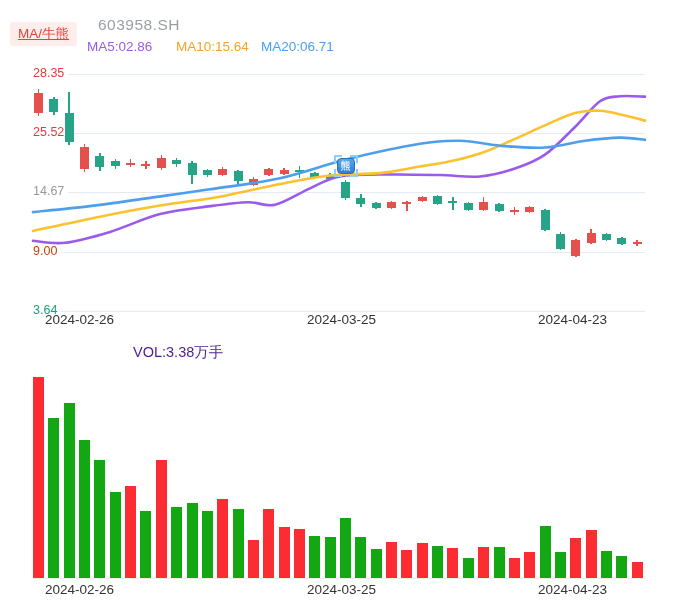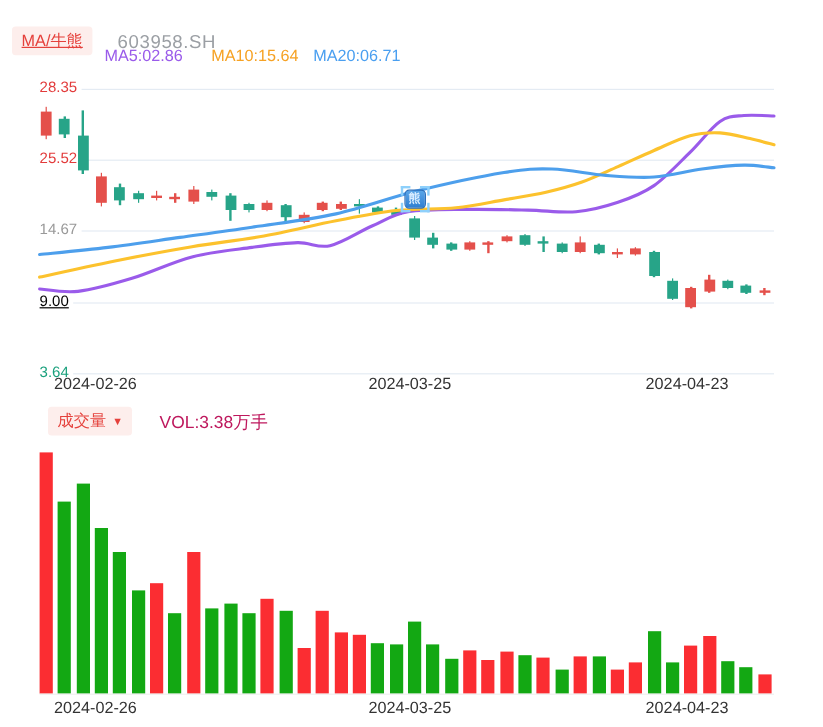--- a/index.html
+++ b/index.html
@@ -3,21 +3,21 @@
 <meta charset="utf-8">
 <style>
   html,body{margin:0;padding:0;background:#fff;}
   body{width:686px;height:606px;overflow:hidden;position:relative;
        font-family:"Liberation Sans","DejaVu Sans",sans-serif;}
   #stage{position:absolute;inset:0;}
   .abs{position:absolute;}
 
   
   .title{left:10px;top:6px;font-size:19px;font-weight:bold;color:#1b1b1b;letter-spacing:.5px;}
-  .code{left:98px;top:27px;font-size:15.5px;color:#9b9fa4;letter-spacing:.5px;}
+  .code{left:98px;top:16px;font-size:15.5px;color:#9b9fa4;letter-spacing:.5px;}
 
   
   .badge{background:#fdeeec;color:#e5413c;border-radius:3px;font-size:13.5px;
          padding:3px 8px;display:inline-flex;align-items:center;gap:5px;}
   .lg-ind{left:10px;top:22px;text-decoration:underline;}
   .lg-ma5{left:87px;top:39px;font-size:13.5px;color:#9a5bea;}
   .lg-ma10{left:176px;top:39px;font-size:13.5px;color:#f6a224;}
   .lg-ma20{left:261px;top:39px;font-size:13.5px;color:#4a9ff0;}
 
   
@@ -27,21 +27,21 @@
 
   
   .wick{position:absolute;width:1.5px;}
   .body{position:absolute;}
   .vbar{position:absolute;}
   .vbase{left:33px;top:578px;width:612px;height:1px;background:#efefef;}
 
   
   .vol-badge{left:40px;top:339px;}
   .tri{font-size:9px;line-height:10px;color:#e5413c;}
-  .vol-text{left:133px;top:343px;font-size:14.5px;color:#be185d;}
+  .vol-text{left:133px;top:343px;font-size:14.5px;color:#4c1d95;}
 
   svg.overlay{position:absolute;left:0;top:0;pointer-events:none;}
 
   
   .marker-wrap{left:334px;top:155px;width:24px;height:22px;}
   .mk-box{position:absolute;left:3px;top:3px;width:18px;height:16px;border-radius:4px;
           background:linear-gradient(180deg,#5aa6e8,#2f7fd2);border:1px solid #2d6fb9;
           box-sizing:border-box;display:flex;align-items:center;justify-content:center;
           color:#d9edff;font-size:10px;line-height:10px;font-weight:bold;}
   .corner{position:absolute;width:6px;height:6px;border:2px solid #8ed0fb;}
@@ -65,21 +65,21 @@
   <div class="abs lg-ma20">MA20:06.71</div>
 
   <div class="abs" id="grid-layer" style="inset:0;">
       <div class="abs gridline" style="top: 73.5px;"></div>
       <div class="abs ylab" style="left: 33px; top: 65.5px; color: rgb(226, 59, 59);">28.35</div>
       <div class="abs gridline" style="top: 132.9px;"></div>
       <div class="abs ylab" style="left: 33px; top: 124.9px; color: rgb(226, 59, 59);">25.52</div>
       <div class="abs gridline" style="top: 192.3px;"></div>
       <div class="abs ylab" style="left: 33px; top: 184.3px; color: rgb(153, 153, 153);">14.67</div>
       <div class="abs gridline" style="top: 251.7px;"></div>
-      <div class="abs ylab" style="left: 33px; top: 243.7px; color: #000000; text-decoration: underline;">9.00</div>
+      <div class="abs ylab" style="left: 33px; top: 243.7px; color: #c2410c;">9.00</div>
       <div class="abs gridline" style="top: 311.1px;"></div>
       <div class="abs ylab" style="left: 33px; top: 303.1px; color: rgb(25, 160, 124);">3.64</div>
     </div>
   <div class="abs" id="candle-layer" style="inset:0;">
       <div class="wick" style="left: 37.75px; top: 89.34px; height: 26.928px; background: rgb(228, 80, 75);"></div>
       <div class="body" style="left: 34px; top: 92.508px; width: 9px; height: 20.988px; background: rgb(228, 80, 75);"></div>
       <div class="wick" style="left: 53.1px; top: 96.864px; height: 18.216px; background: rgb(39, 164, 136);"></div>
       <div class="body" style="left: 49.35px; top: 99.24px; width: 9px; height: 12.87px; background: rgb(39, 164, 136);"></div>
       <div class="wick" style="left: 68.45px; top: 92.31px; height: 52.47px; background: rgb(39, 164, 136);"></div>
       <div class="body" style="left: 64.7px; top: 113.1px; width: 9px; height: 28.71px; background: rgb(39, 164, 136);"></div>
@@ -171,24 +171,20 @@
     <span class="corner c-br"></span>
     <span class="mk-box">熊</span>
   </div>
 
   <div class="abs" id="dates-top" style="inset:0;">
       <div class="abs date" style="left: 45px; top: 312px;">2024-02-26</div>
       <div class="abs date" style="left: 307px; top: 312px;">2024-03-25</div>
       <div class="abs date" style="left: 538px; top: 312px;">2024-04-23</div>
     </div>
 
-  <div class="abs badge vol-badge">
-    <span>成交量</span>
-    <span class="tri">▼</span>
-  </div>
   <div class="abs vol-text">VOL:3.38万手</div>
 
   <div class="abs" id="vol-layer" style="inset:0;">
       <div class="vbar" style="left: 33px; top: 377px; width: 11px; height: 201px; background: rgb(251, 45, 50);"></div>
       <div class="vbar" style="left: 48.35px; top: 418.146px; width: 11px; height: 159.854px; background: rgb(19, 168, 19);"></div>
       <div class="vbar" style="left: 63.7px; top: 403.012px; width: 11px; height: 174.988px; background: rgb(19, 168, 19);"></div>
       <div class="vbar" style="left: 79.05px; top: 439.901px; width: 11px; height: 138.099px; background: rgb(19, 168, 19);"></div>
       <div class="vbar" style="left: 94.4px; top: 460.238px; width: 11px; height: 117.762px; background: rgb(19, 168, 19);"></div>
       <div class="vbar" style="left: 109.75px; top: 491.925px; width: 11px; height: 86.0753px; background: rgb(19, 168, 19);"></div>
       <div class="vbar" style="left: 125.1px; top: 486.249px; width: 11px; height: 91.7506px; background: rgb(251, 45, 50);"></div>

